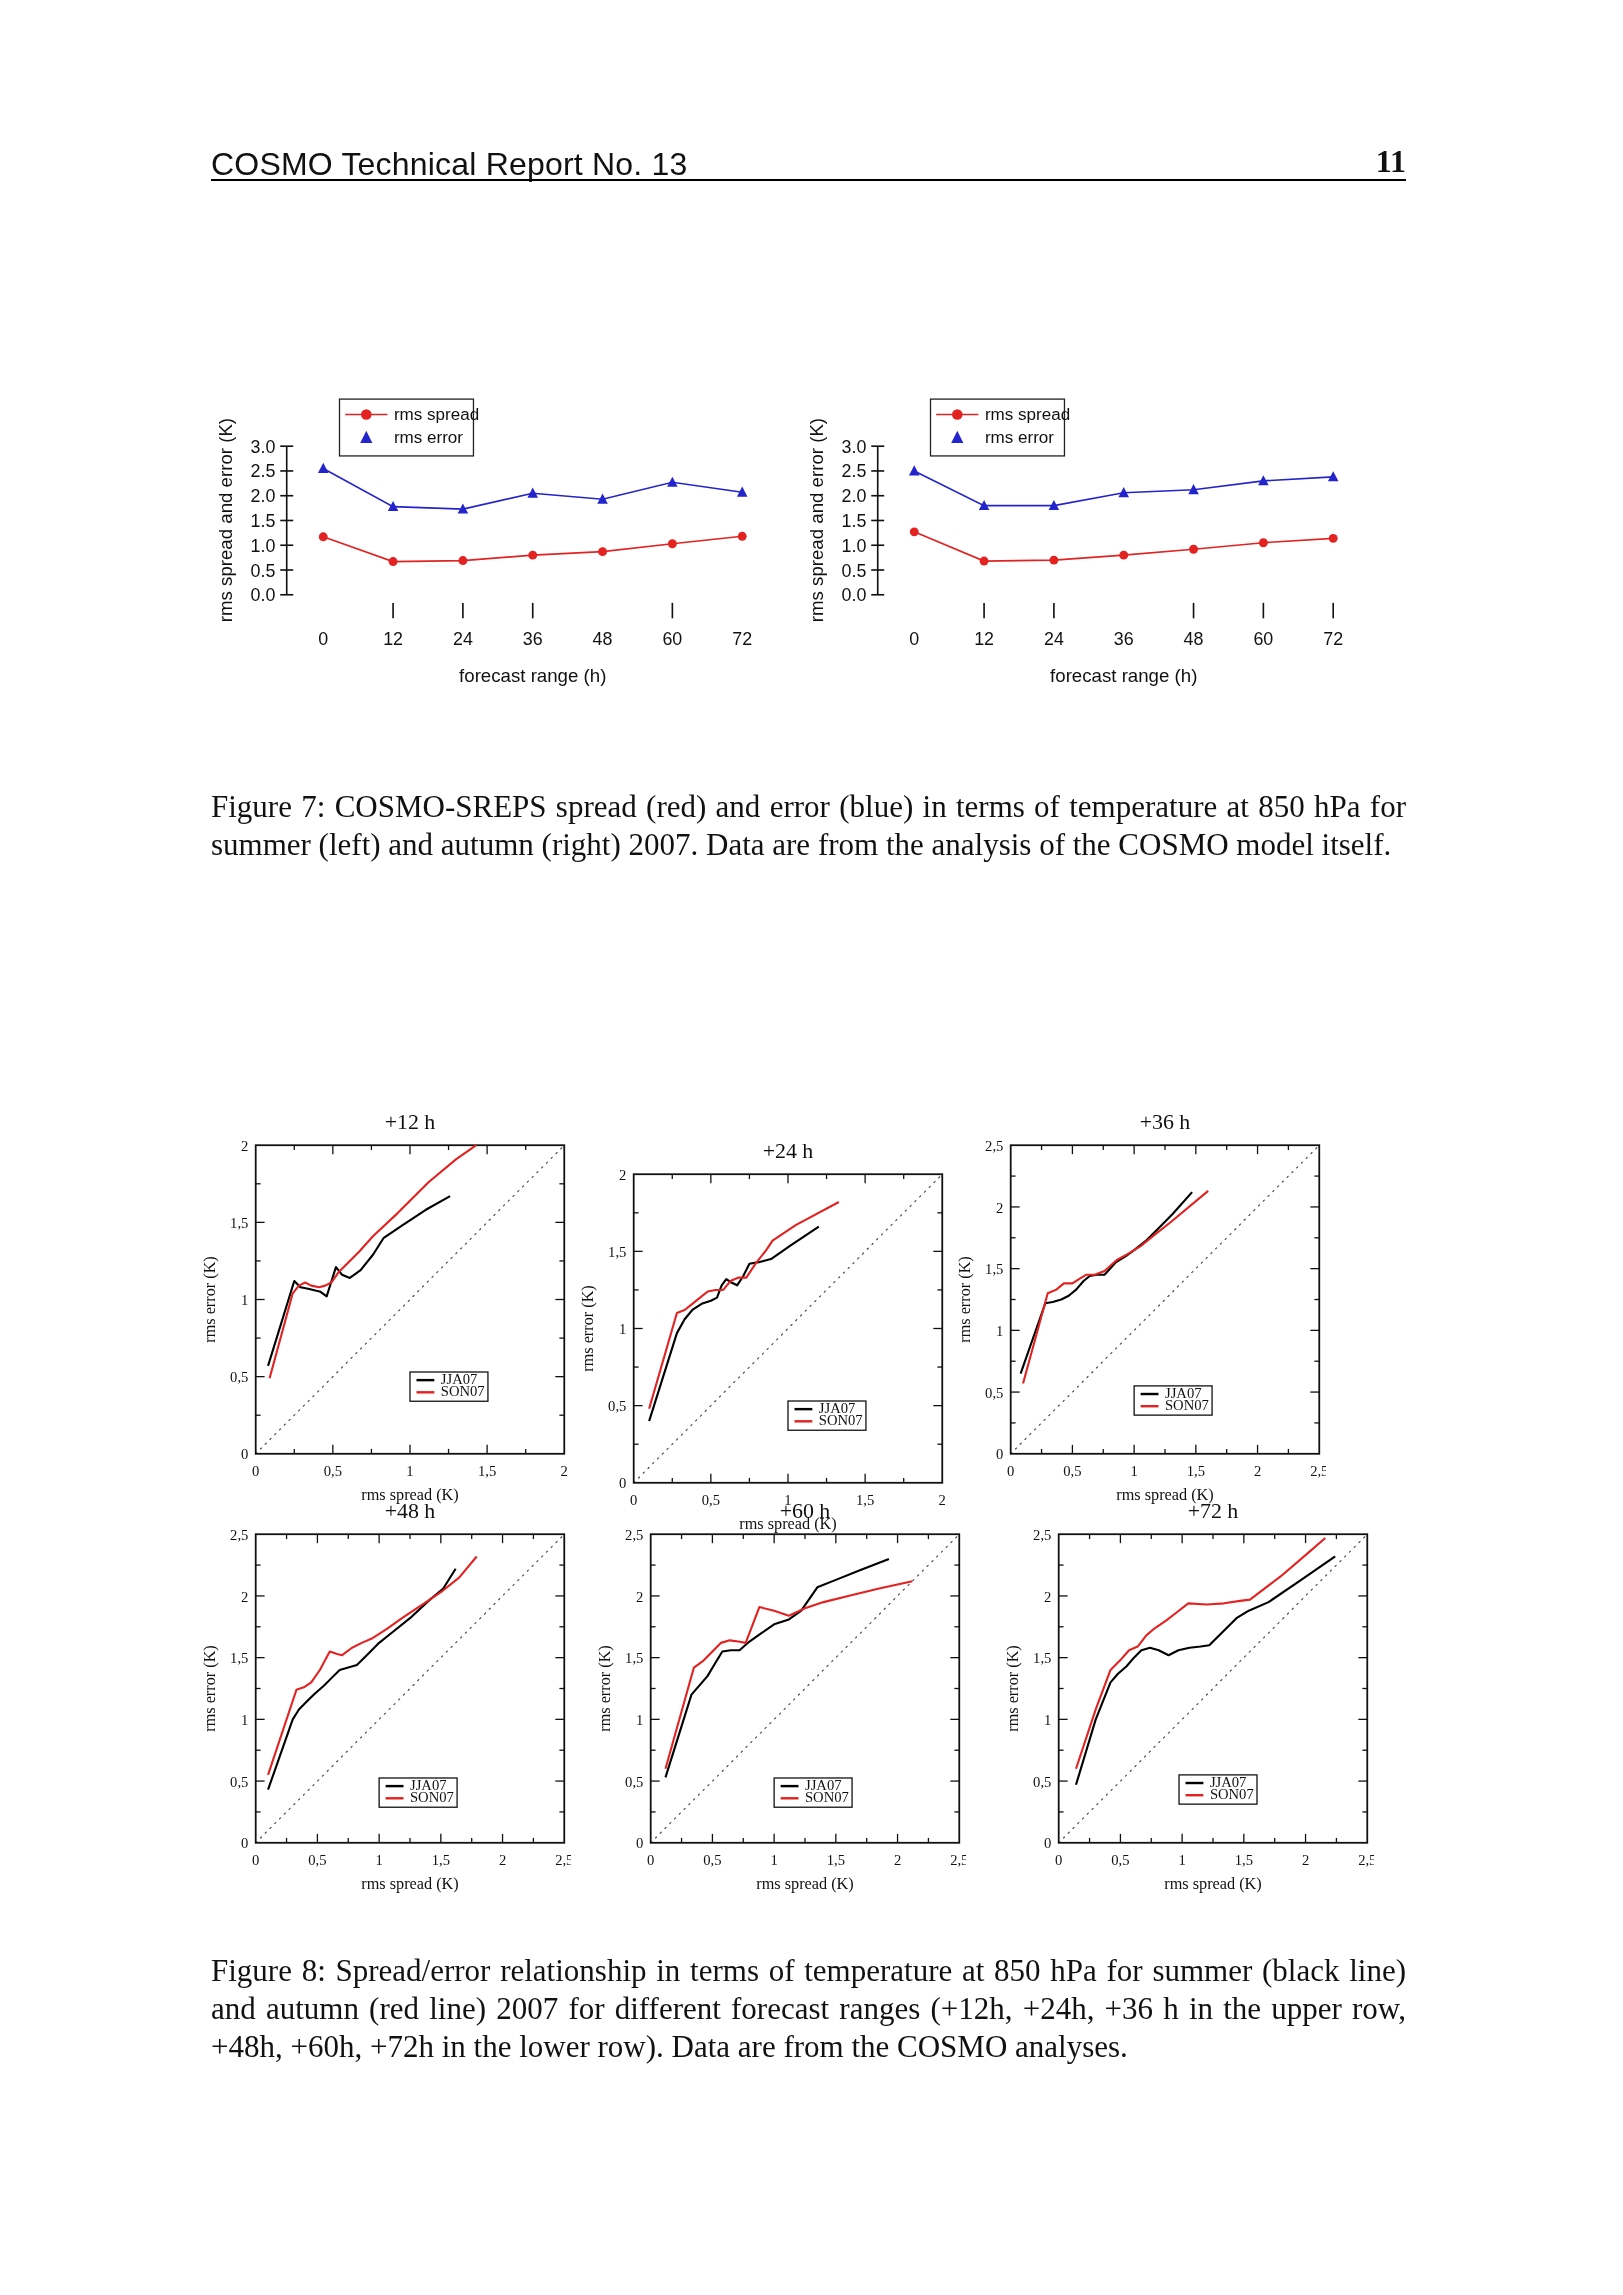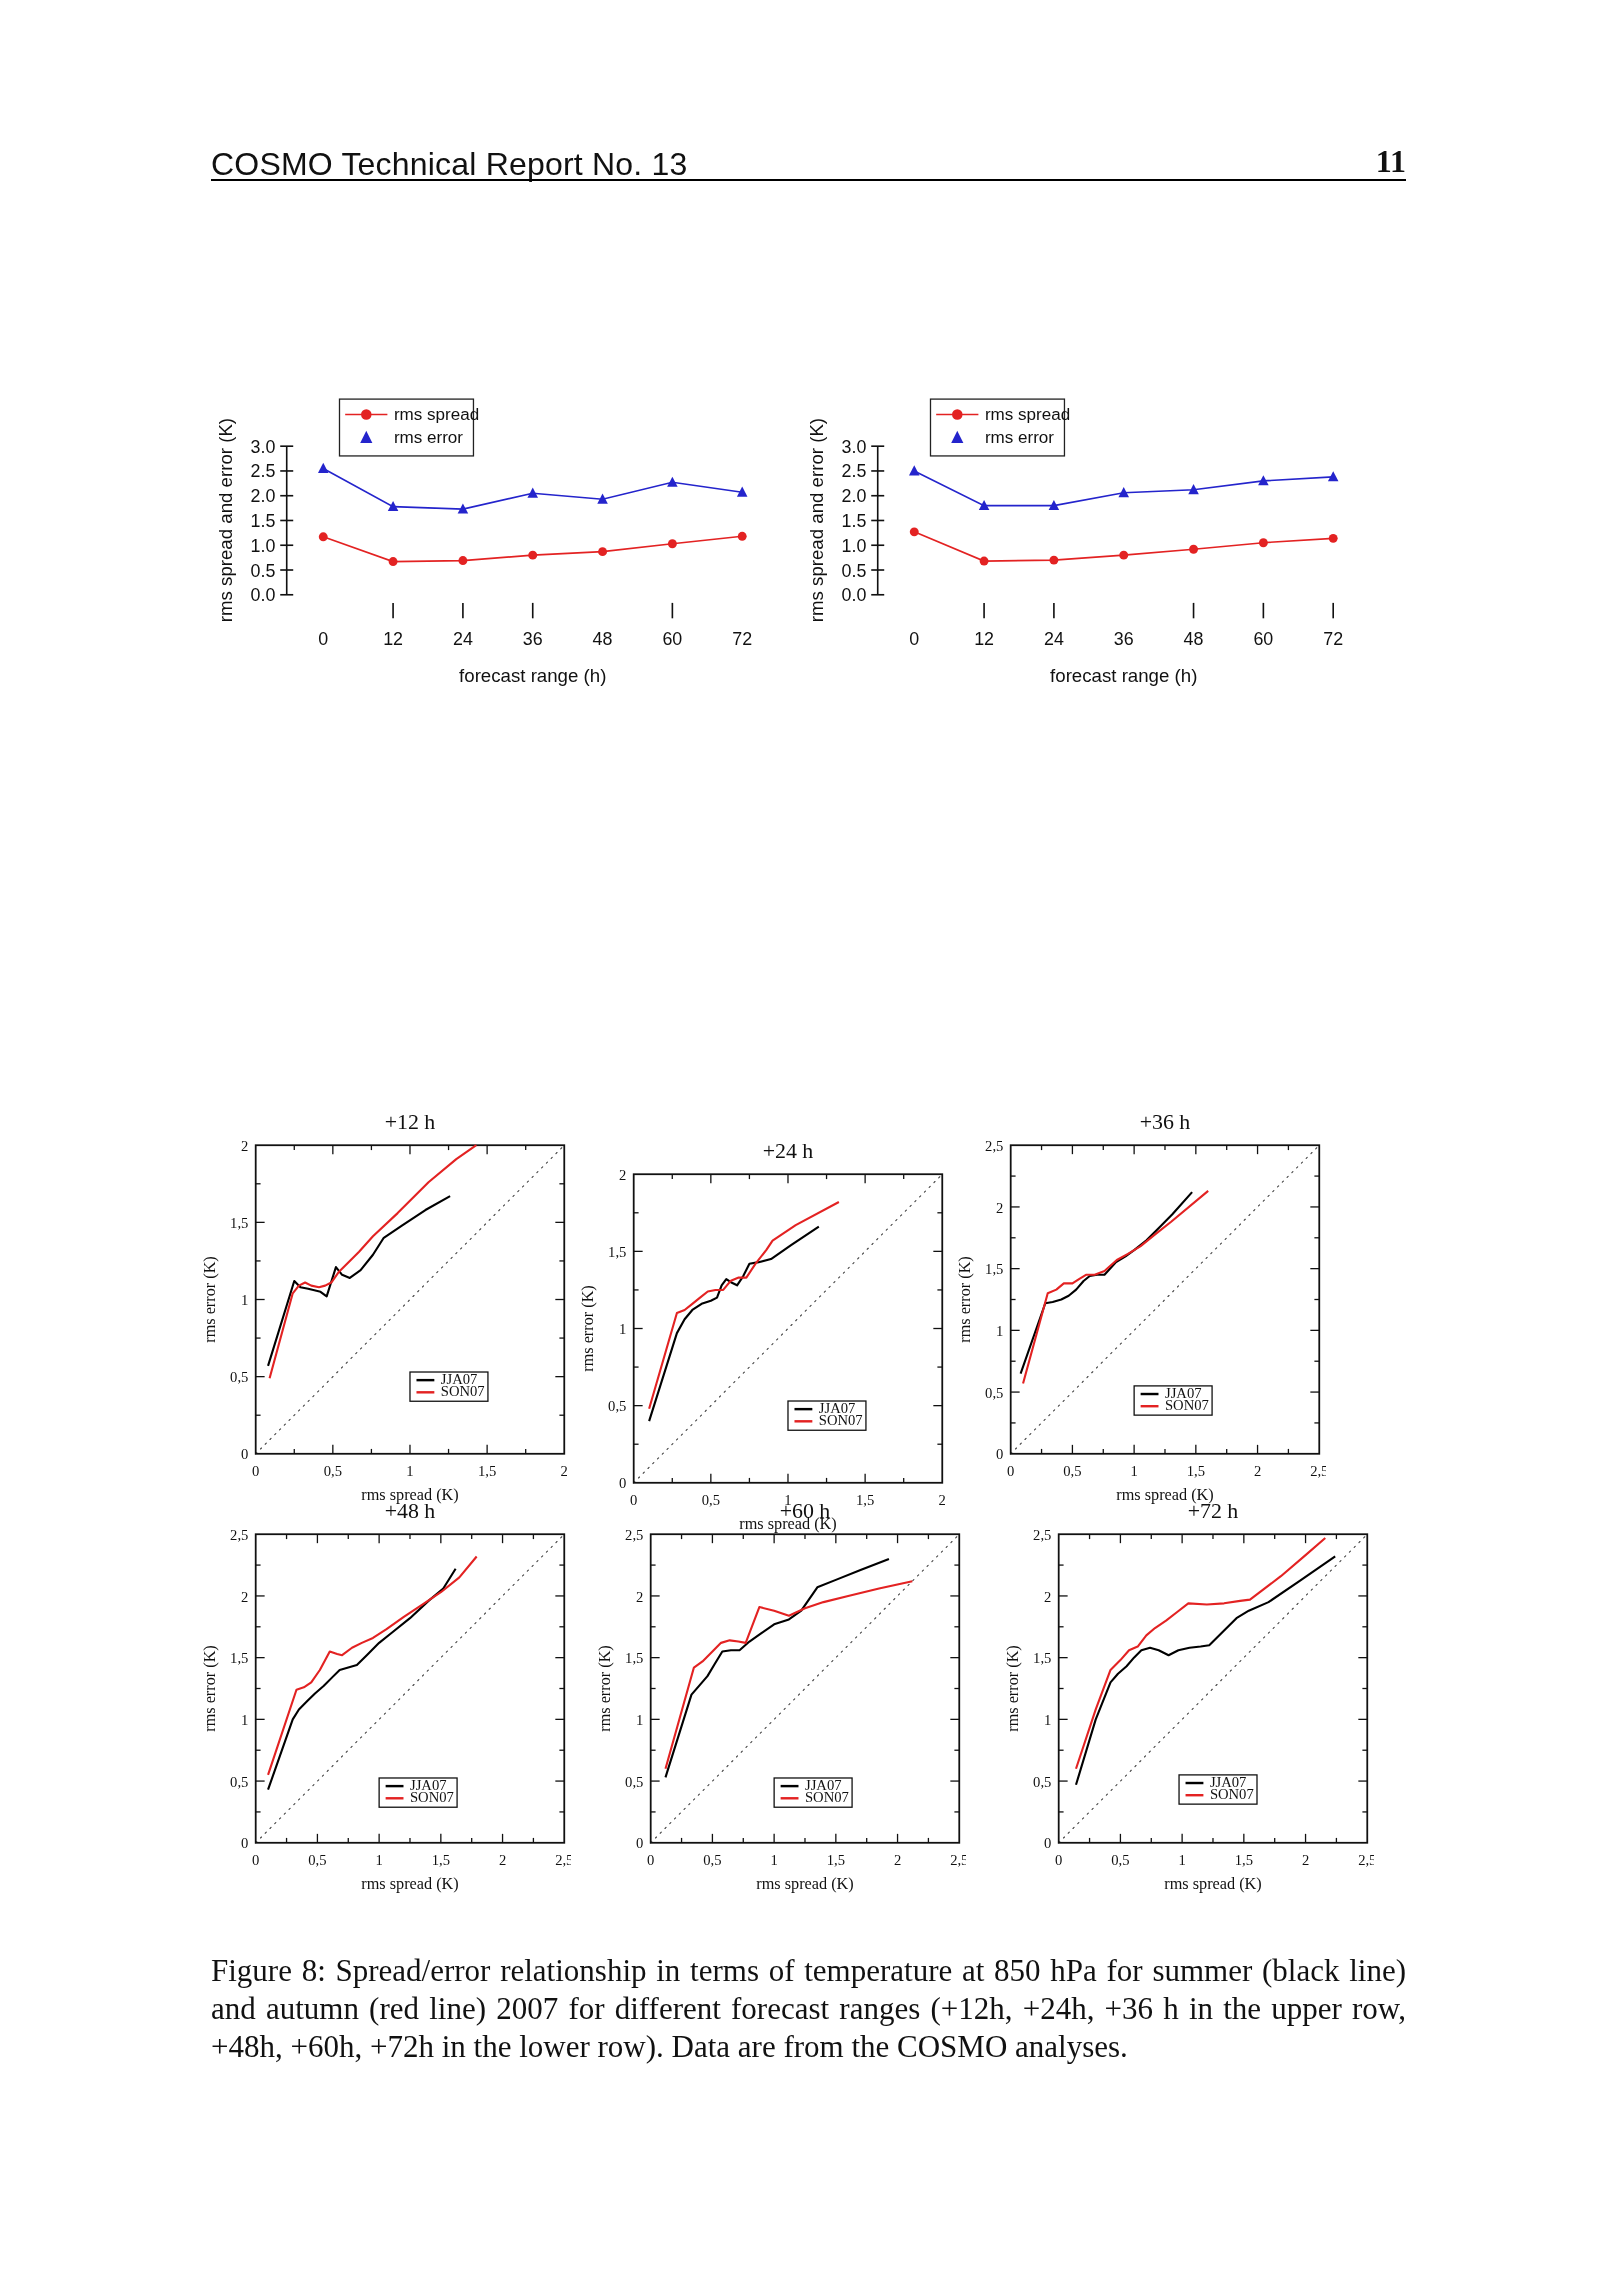--- a/index.html
+++ b/index.html
@@ -155,20 +155,21 @@
         <g>
           <rect x="163" y="42" width="165" height="70" fill="#fff" stroke="#222" stroke-width="1.6"></rect>
           <line x1="170" y1="61" x2="222" y2="61" stroke="#e32222" stroke-width="2"></line>
           <circle cx="196" cy="61" r="6.5" fill="#e32222"></circle>
           <text x="230" y="68" class="f7-legend" text-anchor="start">rms spread</text>
           <path d="M196 81 L188.5 96 L203.5 96 Z" fill="#2424cc"></path>
           <text x="230" y="96" class="f7-legend" text-anchor="start">rms error</text>
         </g>
       </svg></figure>
 
+  <p class="caption" id="caption-fig7">Figure 7: COSMO-SREPS spread (red) and error (blue) in terms of temperature at 850 hPa for summer (left) and autumn (right) 2007. Data are from the analysis of the COSMO model itself.</p>
 
   <figure class="f8panel" id="p12"><svg width="374" height="406" viewBox="0 0 460 500">
         <text x="262" y="32" class="f8-title" text-anchor="middle">+12 h</text>
         <line x1="72" y1="432" x2="452.0" y2="52.0" stroke="#444" stroke-width="1.4" stroke-dasharray="1.8 6.5" stroke-linecap="round"></line>
         <rect x="72" y="52" width="380" height="380" fill="none" stroke="#111" stroke-width="2.2"></rect>
         <g stroke="#111" stroke-width="1.6">
           <line x1="119.5" y1="432" x2="119.5" y2="426"></line>
           <line x1="119.5" y1="52" x2="119.5" y2="58"></line>
           <line x1="167.0" y1="432" x2="167.0" y2="421"></line>
           <line x1="167.0" y1="52" x2="167.0" y2="63"></line>

